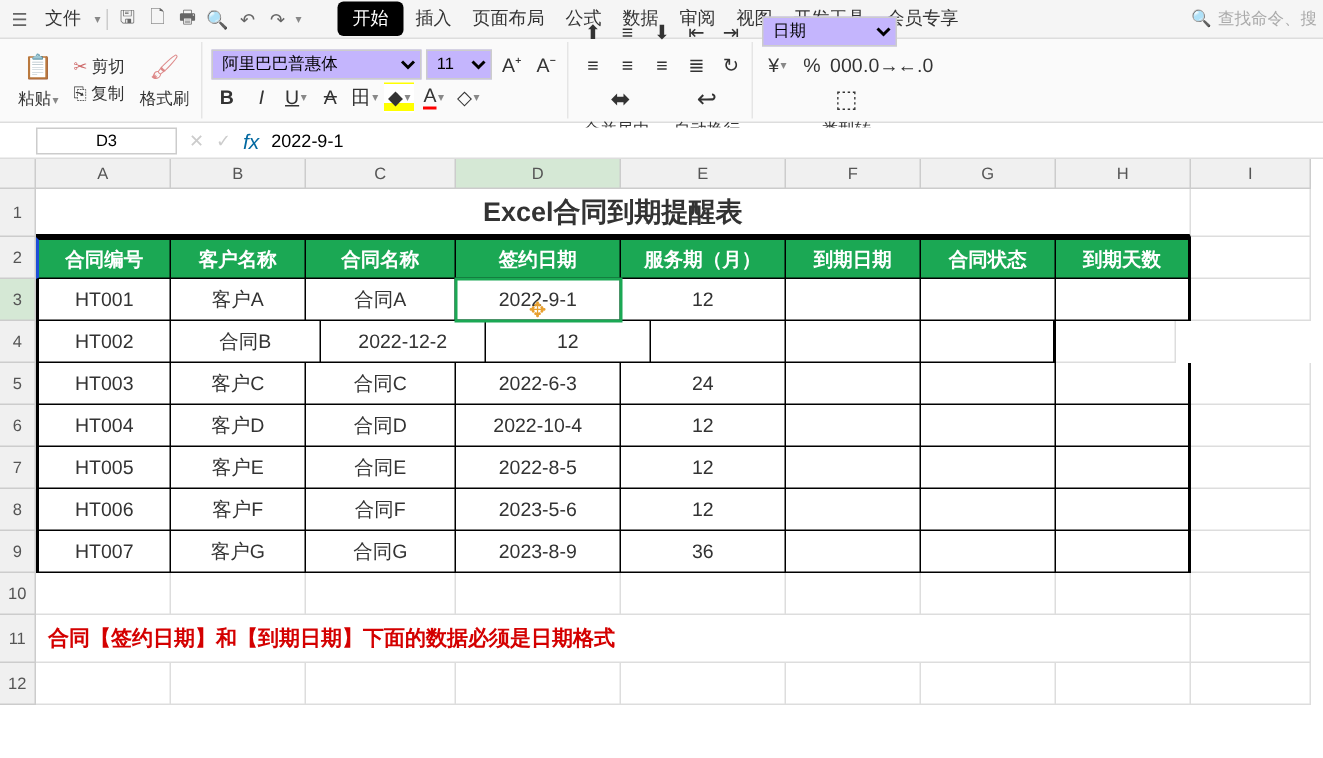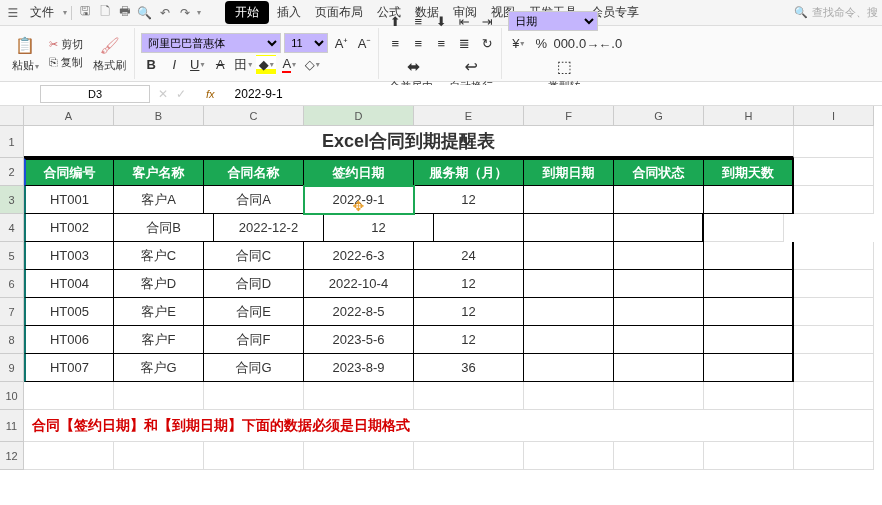--- a/index.html
+++ b/index.html
@@ -15,38 +15,38 @@
 .rgroup:last-child{border-right:none}
 .rcol{display:flex;flex-direction:column;gap:2px}
 .rrow{display:flex;align-items:center;gap:3px}
 .big-btn{display:flex;flex-direction:column;align-items:center;justify-content:center;padding:2px 4px;cursor:pointer;font-size:11px;gap:2px}
 .big-icon{width:22px;height:22px;display:flex;align-items:center;justify-content:center;font-size:16px}
 .small-btn{display:flex;align-items:center;gap:3px;padding:1px 3px;cursor:pointer;font-size:11px;height:16px}
 .font-sel{border:1px solid #ccc;height:20px;font-size:11px;padding:0 2px;background:#c4b5fd}
 .fmt-btn{width:20px;height:20px;display:inline-flex;align-items:center;justify-content:center;cursor:pointer;font-size:13px;border:1px solid transparent}
 .dd{font-size:8px;color:#888;margin-left:1px}
 .namebox-row{display:flex;align-items:center;height:24px;border-bottom:1px solid #ddd;background:#fff}
-.namebox{width:110px;border:1px solid #ccc;margin:0 4px 0 40px;height:18px;font-size:11px;padding:0 4px;text-align:center;background:#fff}
-.fx-icon{font-style:italic;color:#a16207;margin:0 16px;font-size:11px}
+.namebox{width:94px;border:1px solid #ccc;margin:0 4px 0 24px;height:18px;font-size:11px;padding:0 4px;text-align:center;background:#fff}
+.fx-icon{font-style:italic;color:#0369a1;margin:0 4px;font-size:14px}
 .formula-bar{flex:1;border:none;height:18px;font-size:12px;padding:0 4px;outline:none}
 .sheet{display:flex}
 .rowhdrs{display:flex;flex-direction:column}
 .corner{width:24px;height:20px;background:#f0f0f0;border-right:1px solid #ccc;border-bottom:1px solid #ccc}
 .rowhdr{width:24px;height:28px;background:#f0f0f0;border-right:1px solid #ccc;border-bottom:1px solid #ccc;display:flex;align-items:center;justify-content:center;font-size:11px;color:#555}
 .rowhdr.sel{background:#d5e8d5}
 .grid{flex:1;overflow:hidden}
 .colhdrs{display:flex;height:20px}
 .colhdr{background:#f0f0f0;border-right:1px solid #ccc;border-bottom:1px solid #ccc;display:flex;align-items:center;justify-content:center;font-size:11px;color:#555}
 .colhdr.sel{background:#d5e8d5}
 .datarow{display:flex;height:28px}
 .cell{border-right:1px solid #ddd;border-bottom:1px solid #ddd;display:flex;align-items:center;justify-content:center;font-size:13px;background:#fff;position:relative}
 .title-cell{font-weight:bold;font-size:18px;justify-content:center;border-bottom:2px solid #000}
 .th{background:#1ba854;color:#fff;font-weight:bold;border-right:1px solid #000;border-bottom:1px solid #000;border-top:2px solid #000}
 .td{border-right:1px solid #000;border-bottom:1px solid #000}
-.td.first{border-left:2px solid #0f766e}
+.td.first{border-left:2px solid #000000}
 .th.first{border-left:2px solid #1d4ed8}
 .td.last,.th.last{border-right:2px solid #000}
 .note-cell{color:#d40000;font-weight:bold;font-size:14px;justify-content:flex-start;padding-left:8px}
 .sel-cell{outline:2px solid #1ba854;outline-offset:-1px;z-index:2}
 .cursor-icon{position:absolute;left:50%;top:50%;transform:translate(-6px,-2px);color:#e8a030;font-size:14px;pointer-events:none}
 .cA{width:90px}.cB{width:90px}.cC{width:100px}.cD{width:110px}.cE{width:110px}.cF{width:90px}.cG{width:90px}.cH{width:90px}.cI{width:80px}
 .r1{height:32px}.r11{height:32px}
 </style>
 </head>
 <body>

